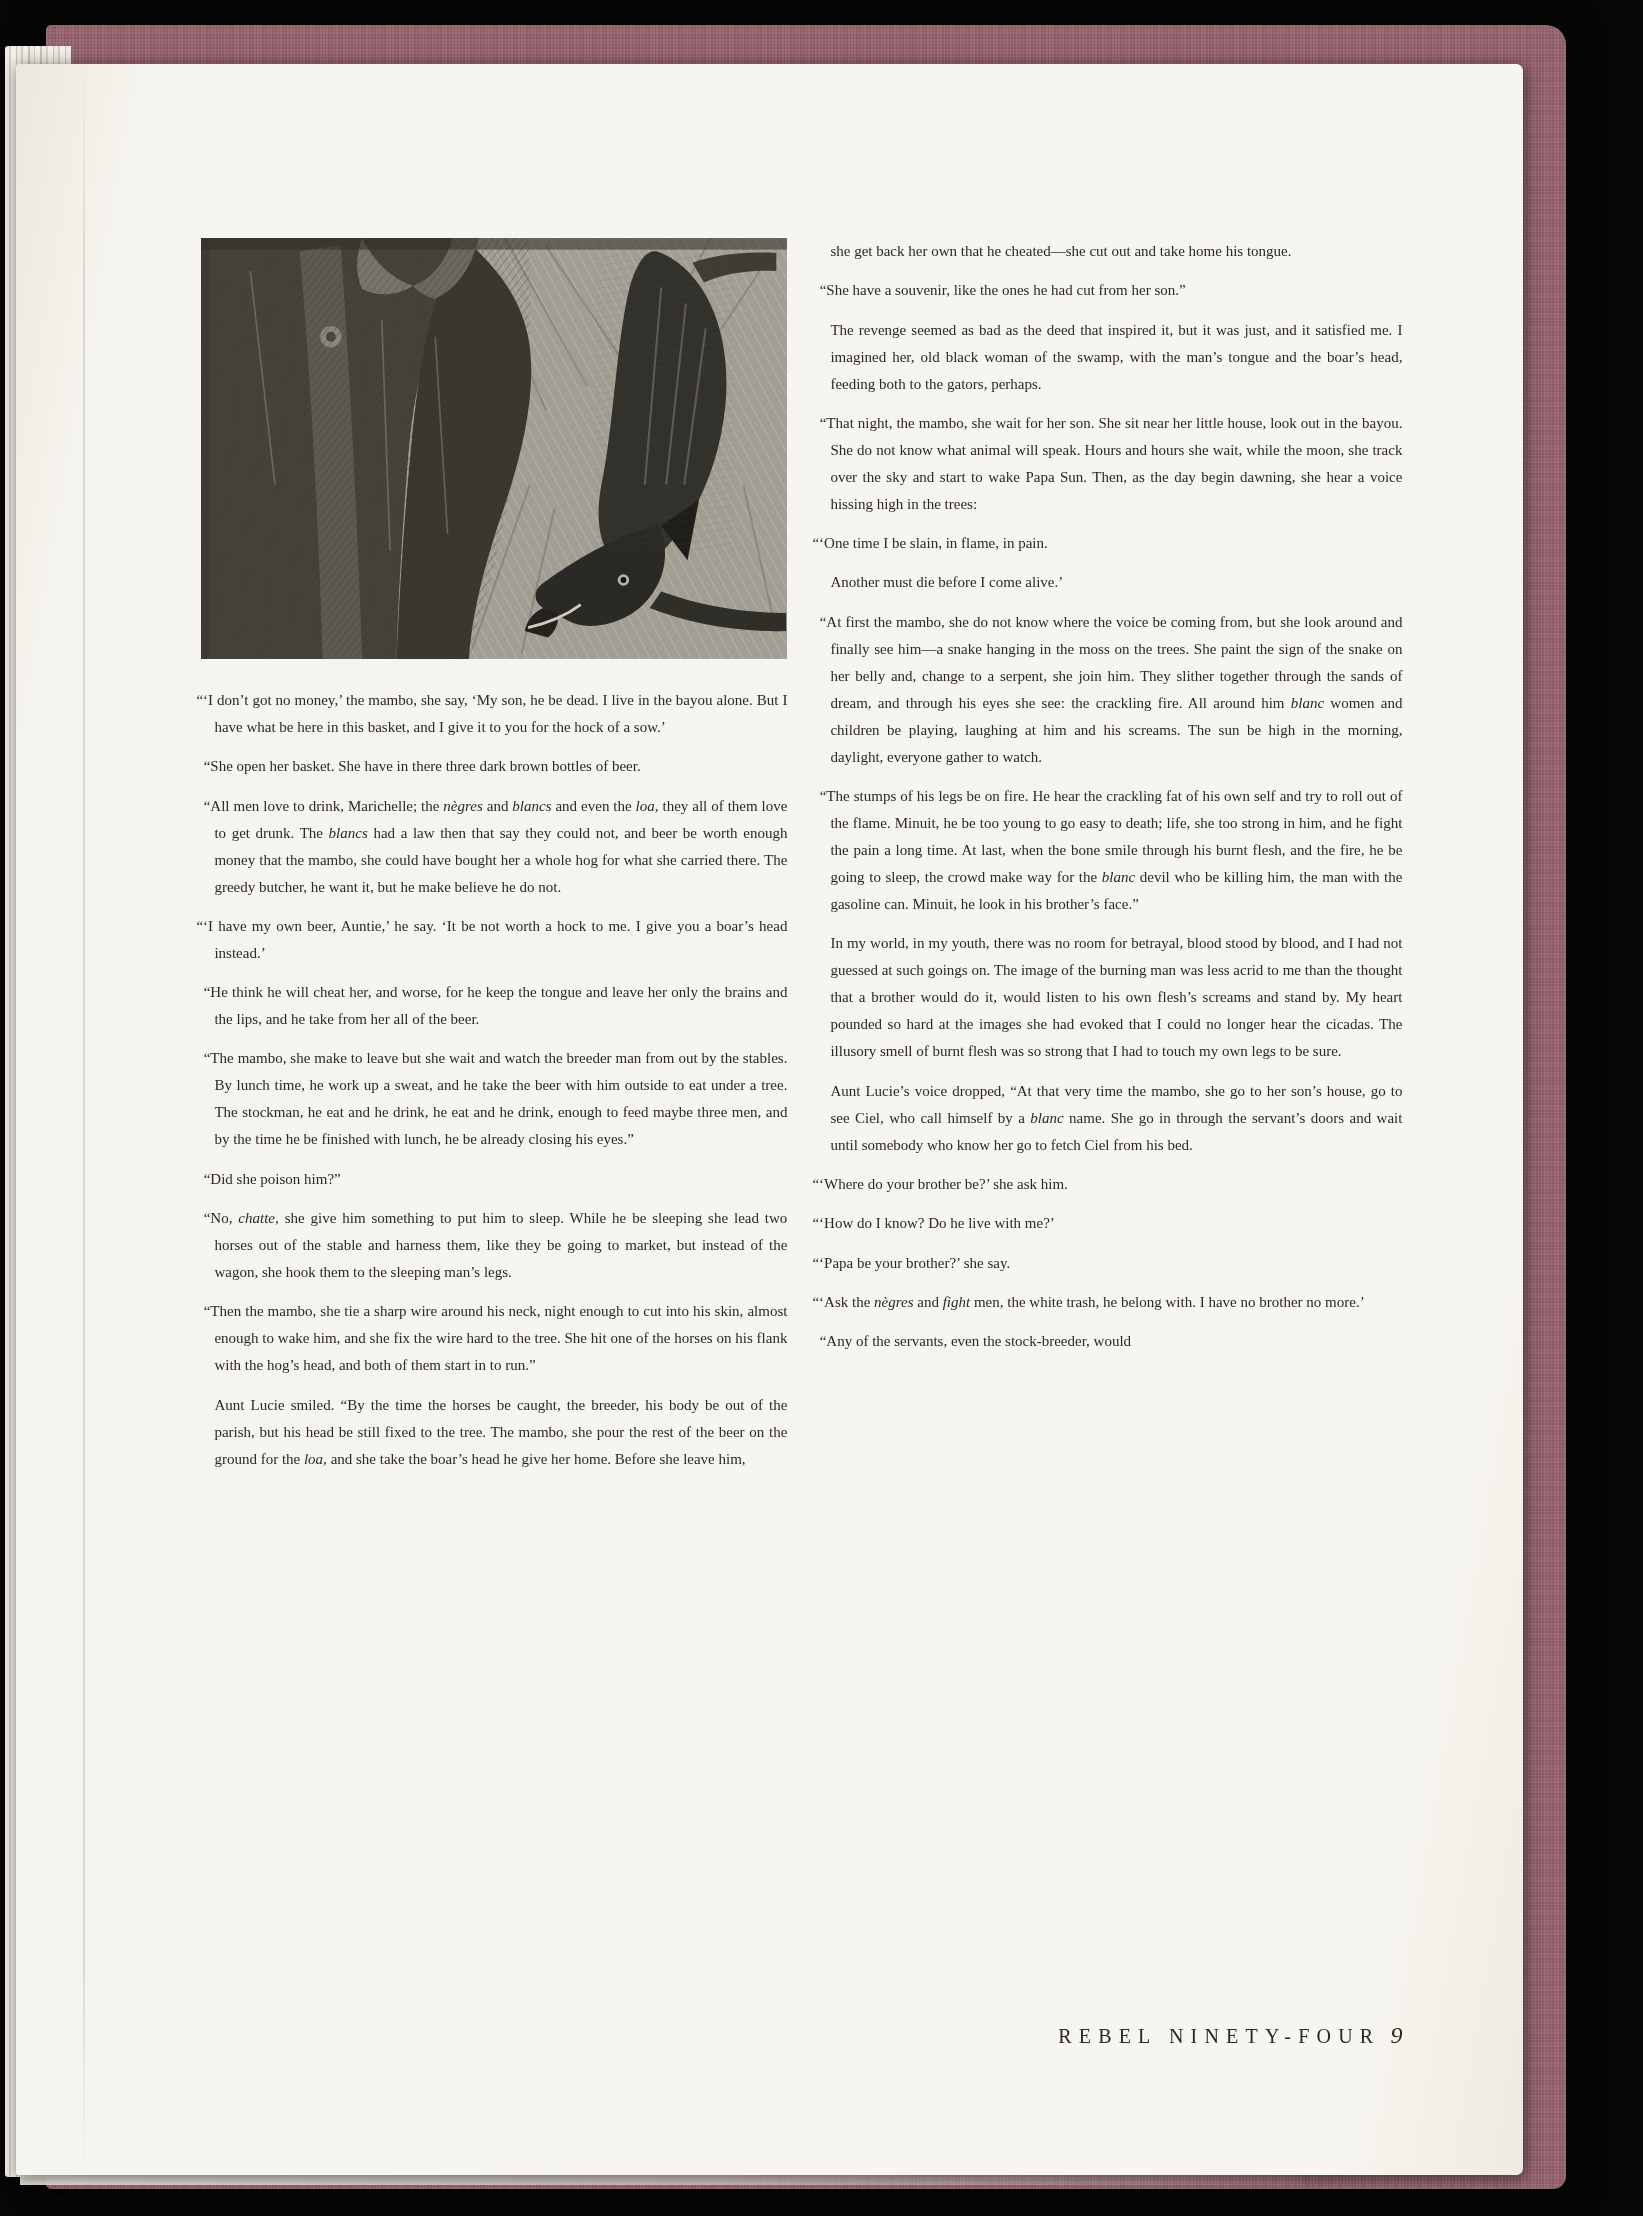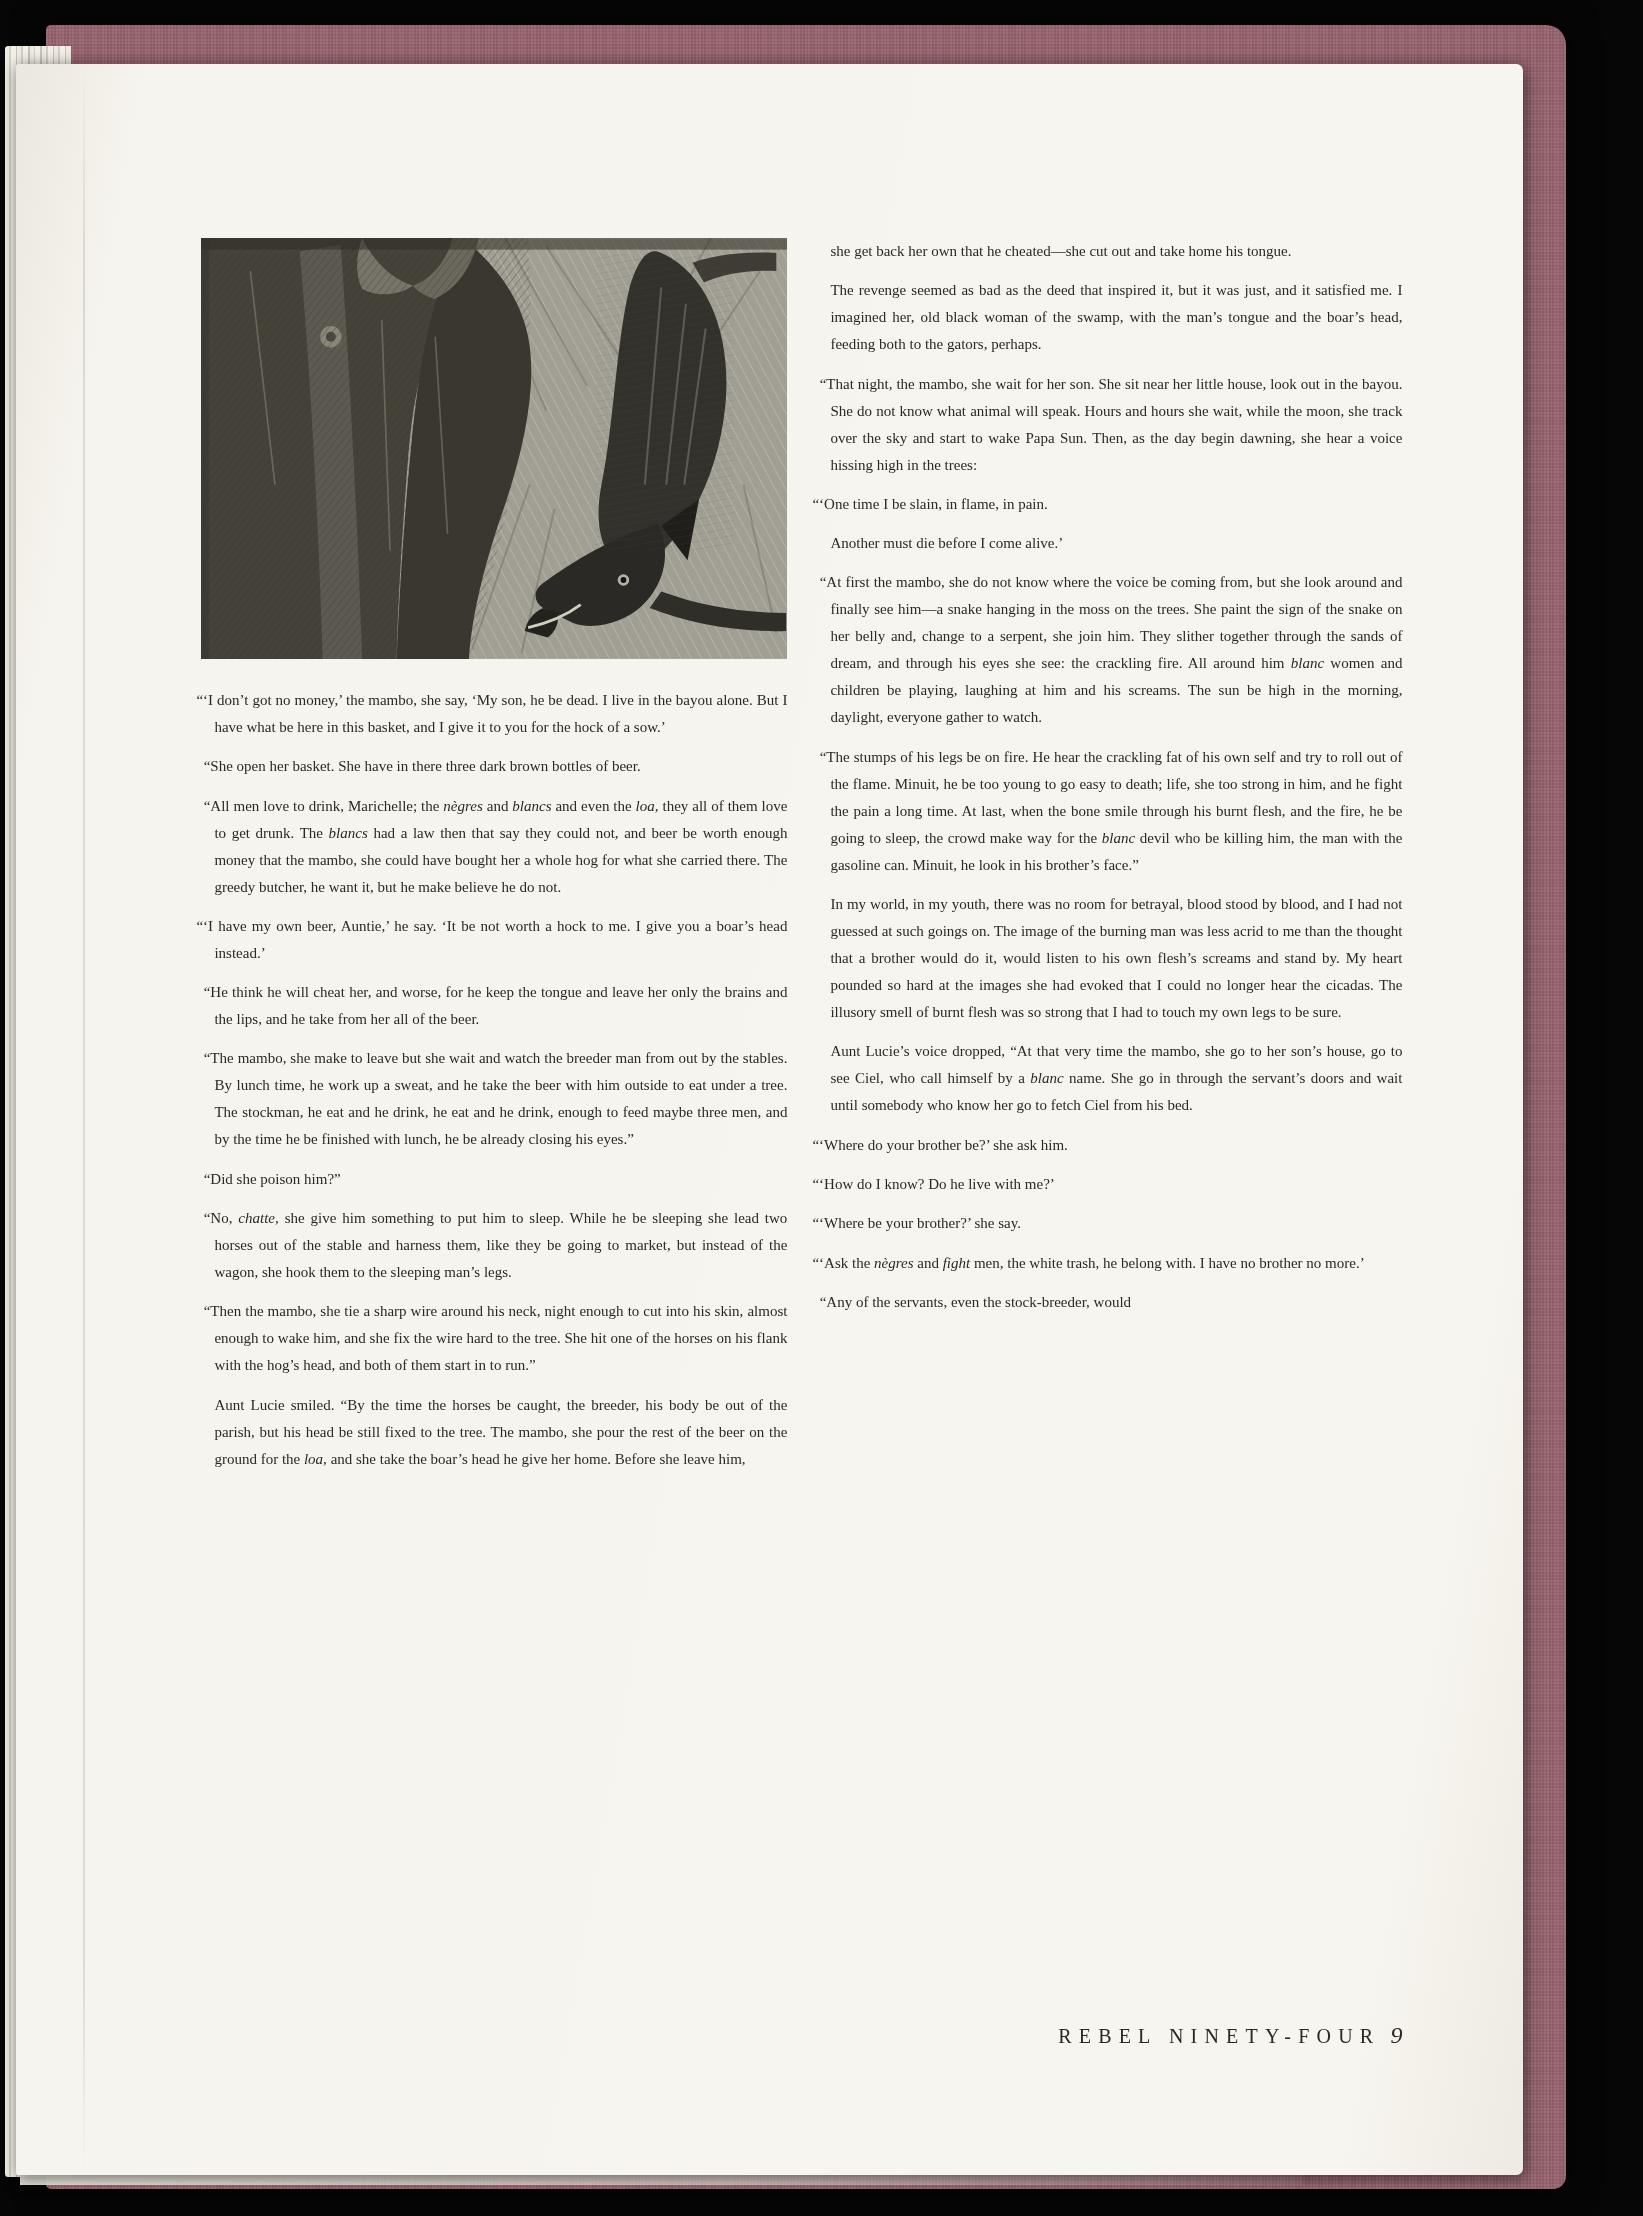--- a/index.html
+++ b/index.html
@@ -129,31 +129,32 @@
             <p class="hang"><span>“Did she poison him?”</span></p>
             <p class="hang"><span>“No, </span><i>chatte,</i><span> she give him something to put him to sleep. While he be sleeping she lead two horses out of the stable and harness them, like they be going to market, but instead of the wagon, she hook them to the sleeping man’s legs.</span></p>
             <p class="hang"><span>“Then the mambo, she tie a sharp wire around his neck, night enough to cut into his skin, almost enough to wake him, and she fix the wire hard to the tree. She hit one of the horses on his flank with the hog’s head, and both of them start in to run.”</span></p>
             <p><span>Aunt Lucie smiled. “By the time the horses be caught, the breeder, his body be out of the parish, but his head be still fixed to the tree. The mambo, she pour the rest of the beer on the ground for the </span><i>loa,</i><span> and she take the boar’s head he give her home. Before she leave him,</span></p>
           </div>
       </div>
 
       <div class="col">
         <div class="col-text">
             <p><span>she get back her own that he cheated—she cut out and take home his tongue.</span></p>
+            <p class="hang"><span>“She have a souvenir, like the ones he had cut from her son.”</span></p>
             <p><span>The revenge seemed as bad as the deed that inspired it, but it was just, and it satisfied me. I imagined her, old black woman of the swamp, with the man’s tongue and the boar’s head, feeding both to the gators, perhaps.</span></p>
             <p class="hang"><span>“That night, the mambo, she wait for her son. She sit near her little house, look out in the bayou. She do not know what animal will speak. Hours and hours she wait, while the moon, she track over the sky and start to wake Papa Sun. Then, as the day begin dawning, she hear a voice hissing high in the trees:</span></p>
             <p class="hang2"><span>“‘One time I be slain, in flame, in pain.</span></p>
             <p><span>Another must die before I come alive.’</span></p>
             <p class="hang"><span>“At first the mambo, she do not know where the voice be coming from, but she look around and finally see him—a snake hanging in the moss on the trees. She paint the sign of the snake on her belly and, change to a serpent, she join him. They slither together through the sands of dream, and through his eyes she see: the crackling fire. All around him </span><i>blanc</i><span> women and children be playing, laughing at him and his screams. The sun be high in the morning, daylight, everyone gather to watch.</span></p>
             <p class="hang"><span>“The stumps of his legs be on fire. He hear the crackling fat of his own self and try to roll out of the flame. Minuit, he be too young to go easy to death; life, she too strong in him, and he fight the pain a long time. At last, when the bone smile through his burnt flesh, and the fire, he be going to sleep, the crowd make way for the </span><i>blanc</i><span> devil who be killing him, the man with the gasoline can. Minuit, he look in his brother’s face.”</span></p>
             <p><span>In my world, in my youth, there was no room for betrayal, blood stood by blood, and I had not guessed at such goings on. The image of the burning man was less acrid to me than the thought that a brother would do it, would listen to his own flesh’s screams and stand by. My heart pounded so hard at the images she had evoked that I could no longer hear the cicadas. The illusory smell of burnt flesh was so strong that I had to touch my own legs to be sure.</span></p>
             <p><span>Aunt Lucie’s voice dropped, “At that very time the mambo, she go to her son’s house, go to see Ciel, who call himself by a </span><i>blanc</i><span> name. She go in through the servant’s doors and wait until somebody who know her go to fetch Ciel from his bed.</span></p>
             <p class="hang2"><span>“‘Where do your brother be?’ she ask him.</span></p>
             <p class="hang2"><span>“‘How do I know? Do he live with me?’</span></p>
-            <p class="hang2"><span>“‘Where be your brother?’ she say.</span></p>
+            <p class="hang2"><span>“‘Papa be your brother?’ she say.</span></p>
             <p class="hang2"><span>“‘Ask the </span><i>nègres</i><span> and </span><i>fight</i><span> men, the white trash, he belong with. I have no brother no more.’</span></p>
             <p class="hang"><span>“Any of the servants, even the stock-breeder, would</span></p>
           </div>
       </div>
 
     </div>
 
     <div class="footer">
       <span class="footer-title">REBEL NINETY-FOUR</span>
       <span class="footer-num">9</span>

